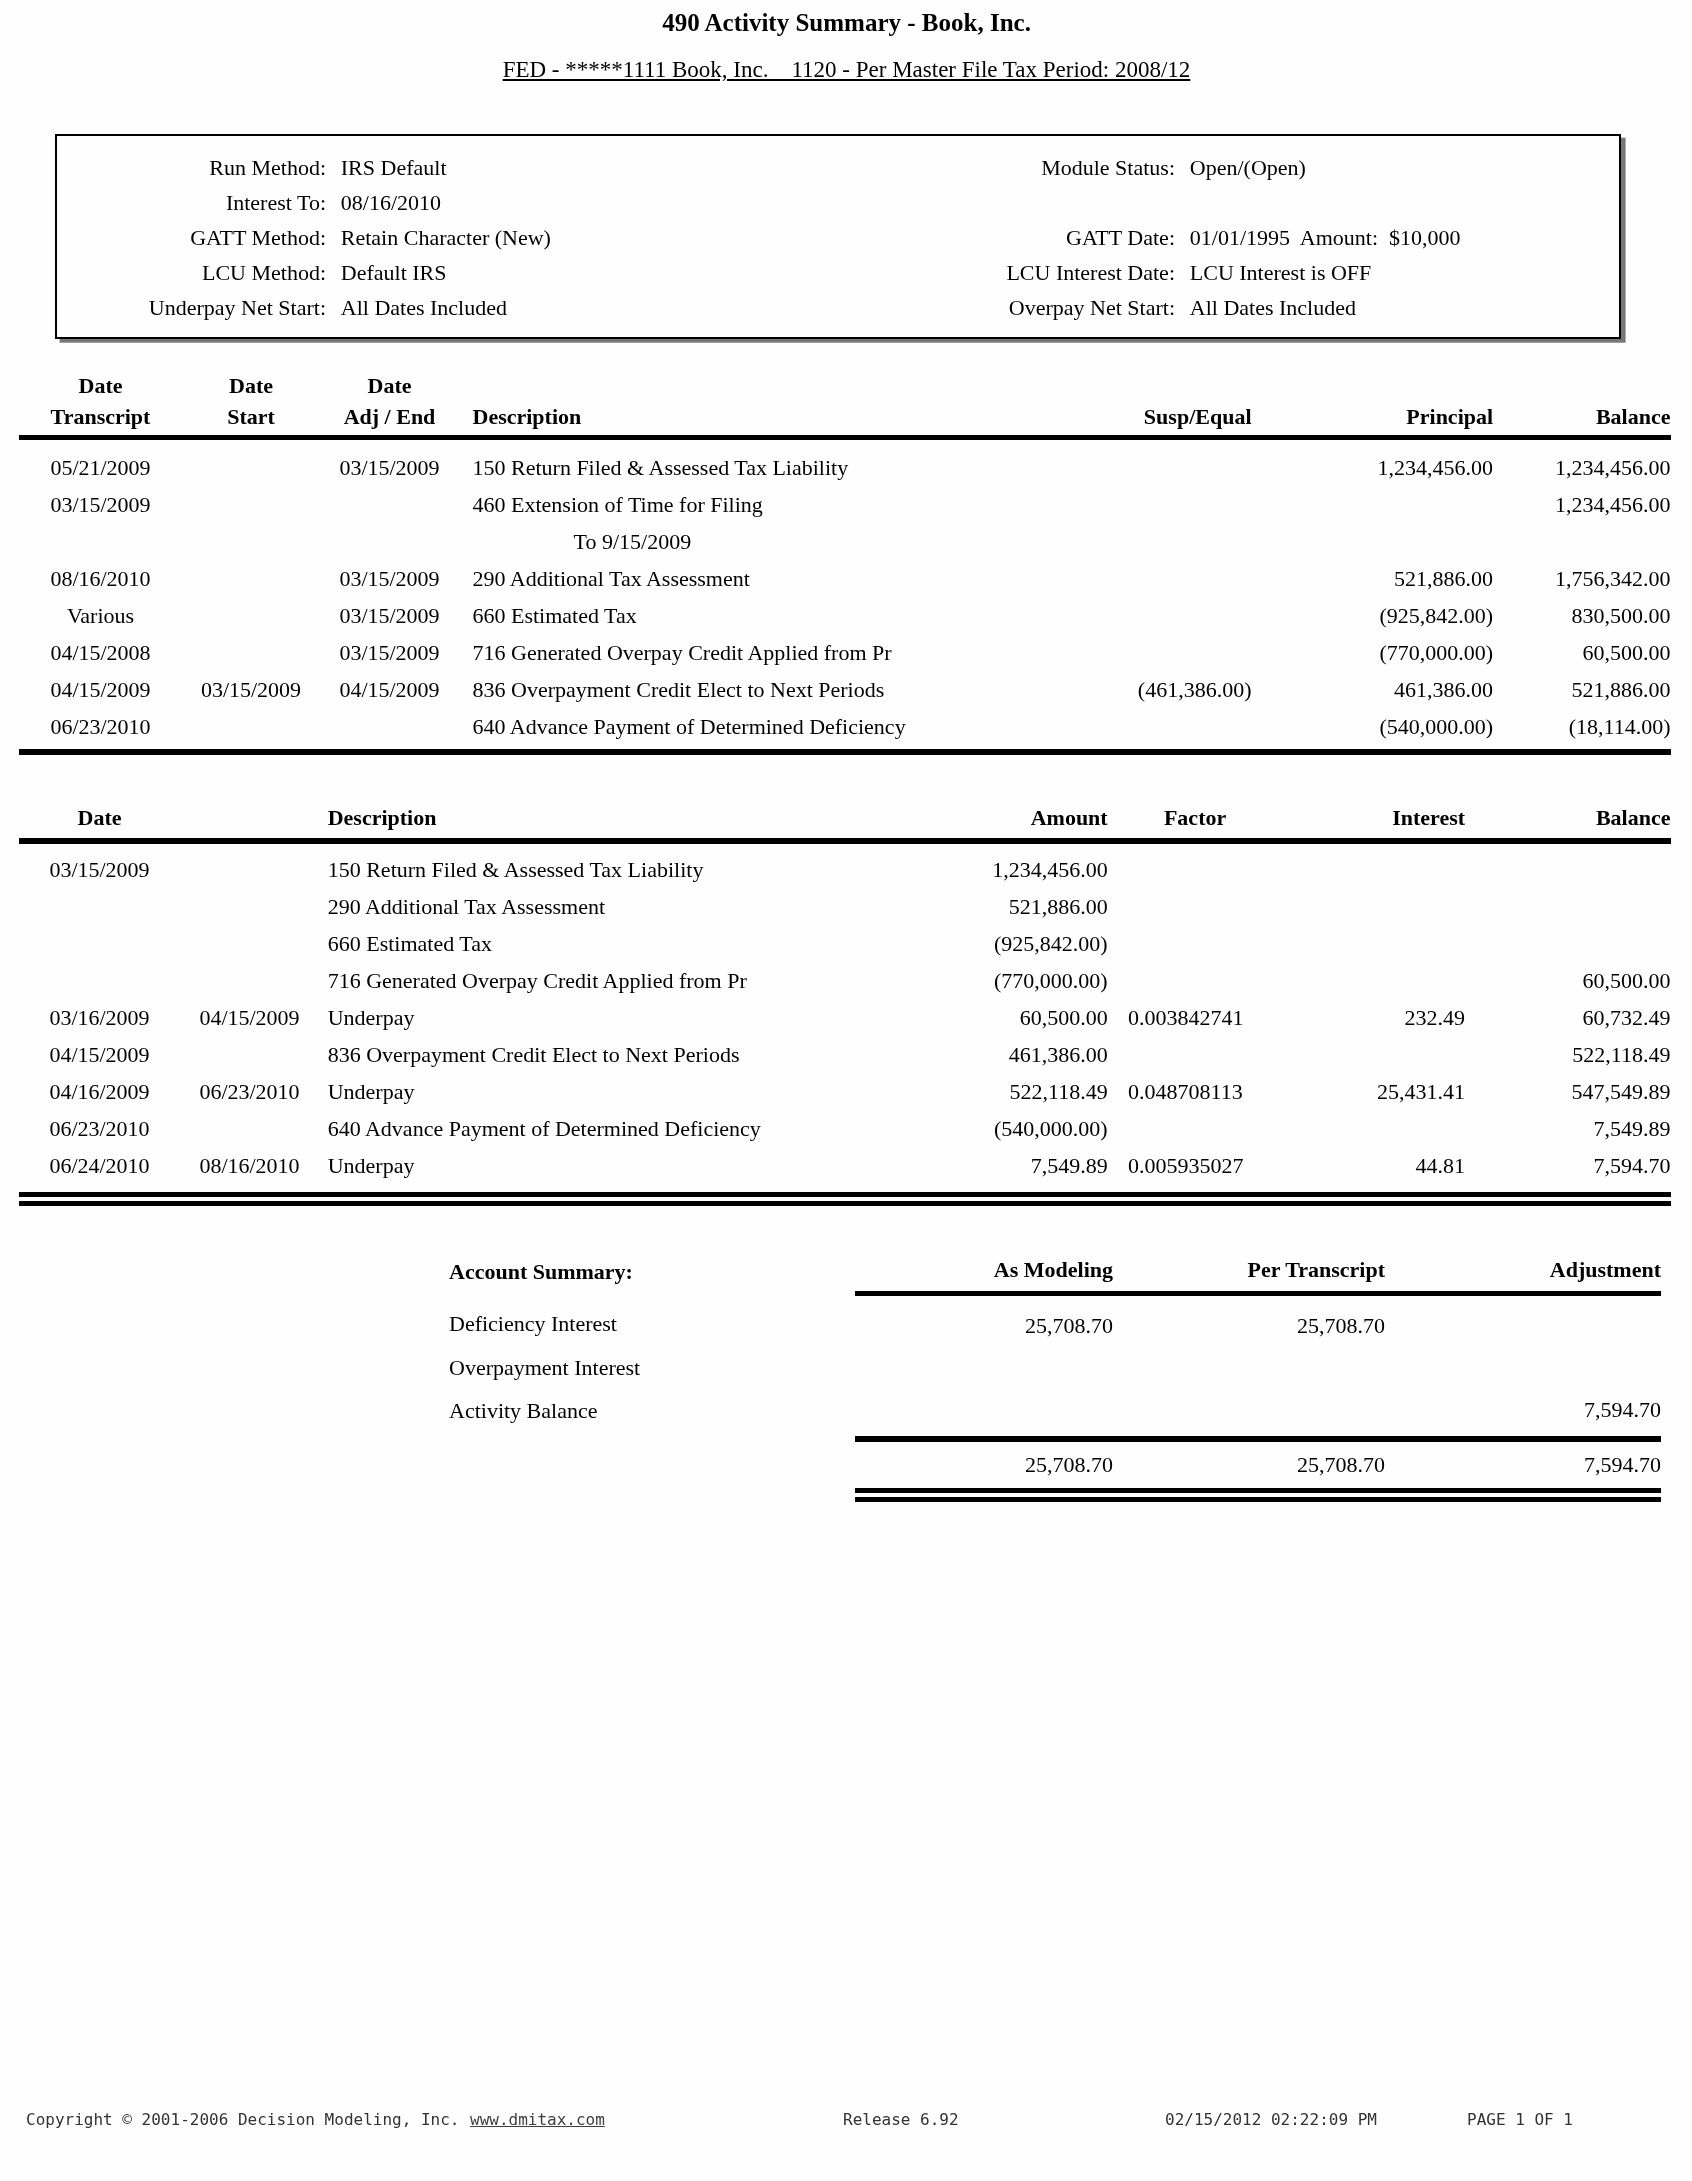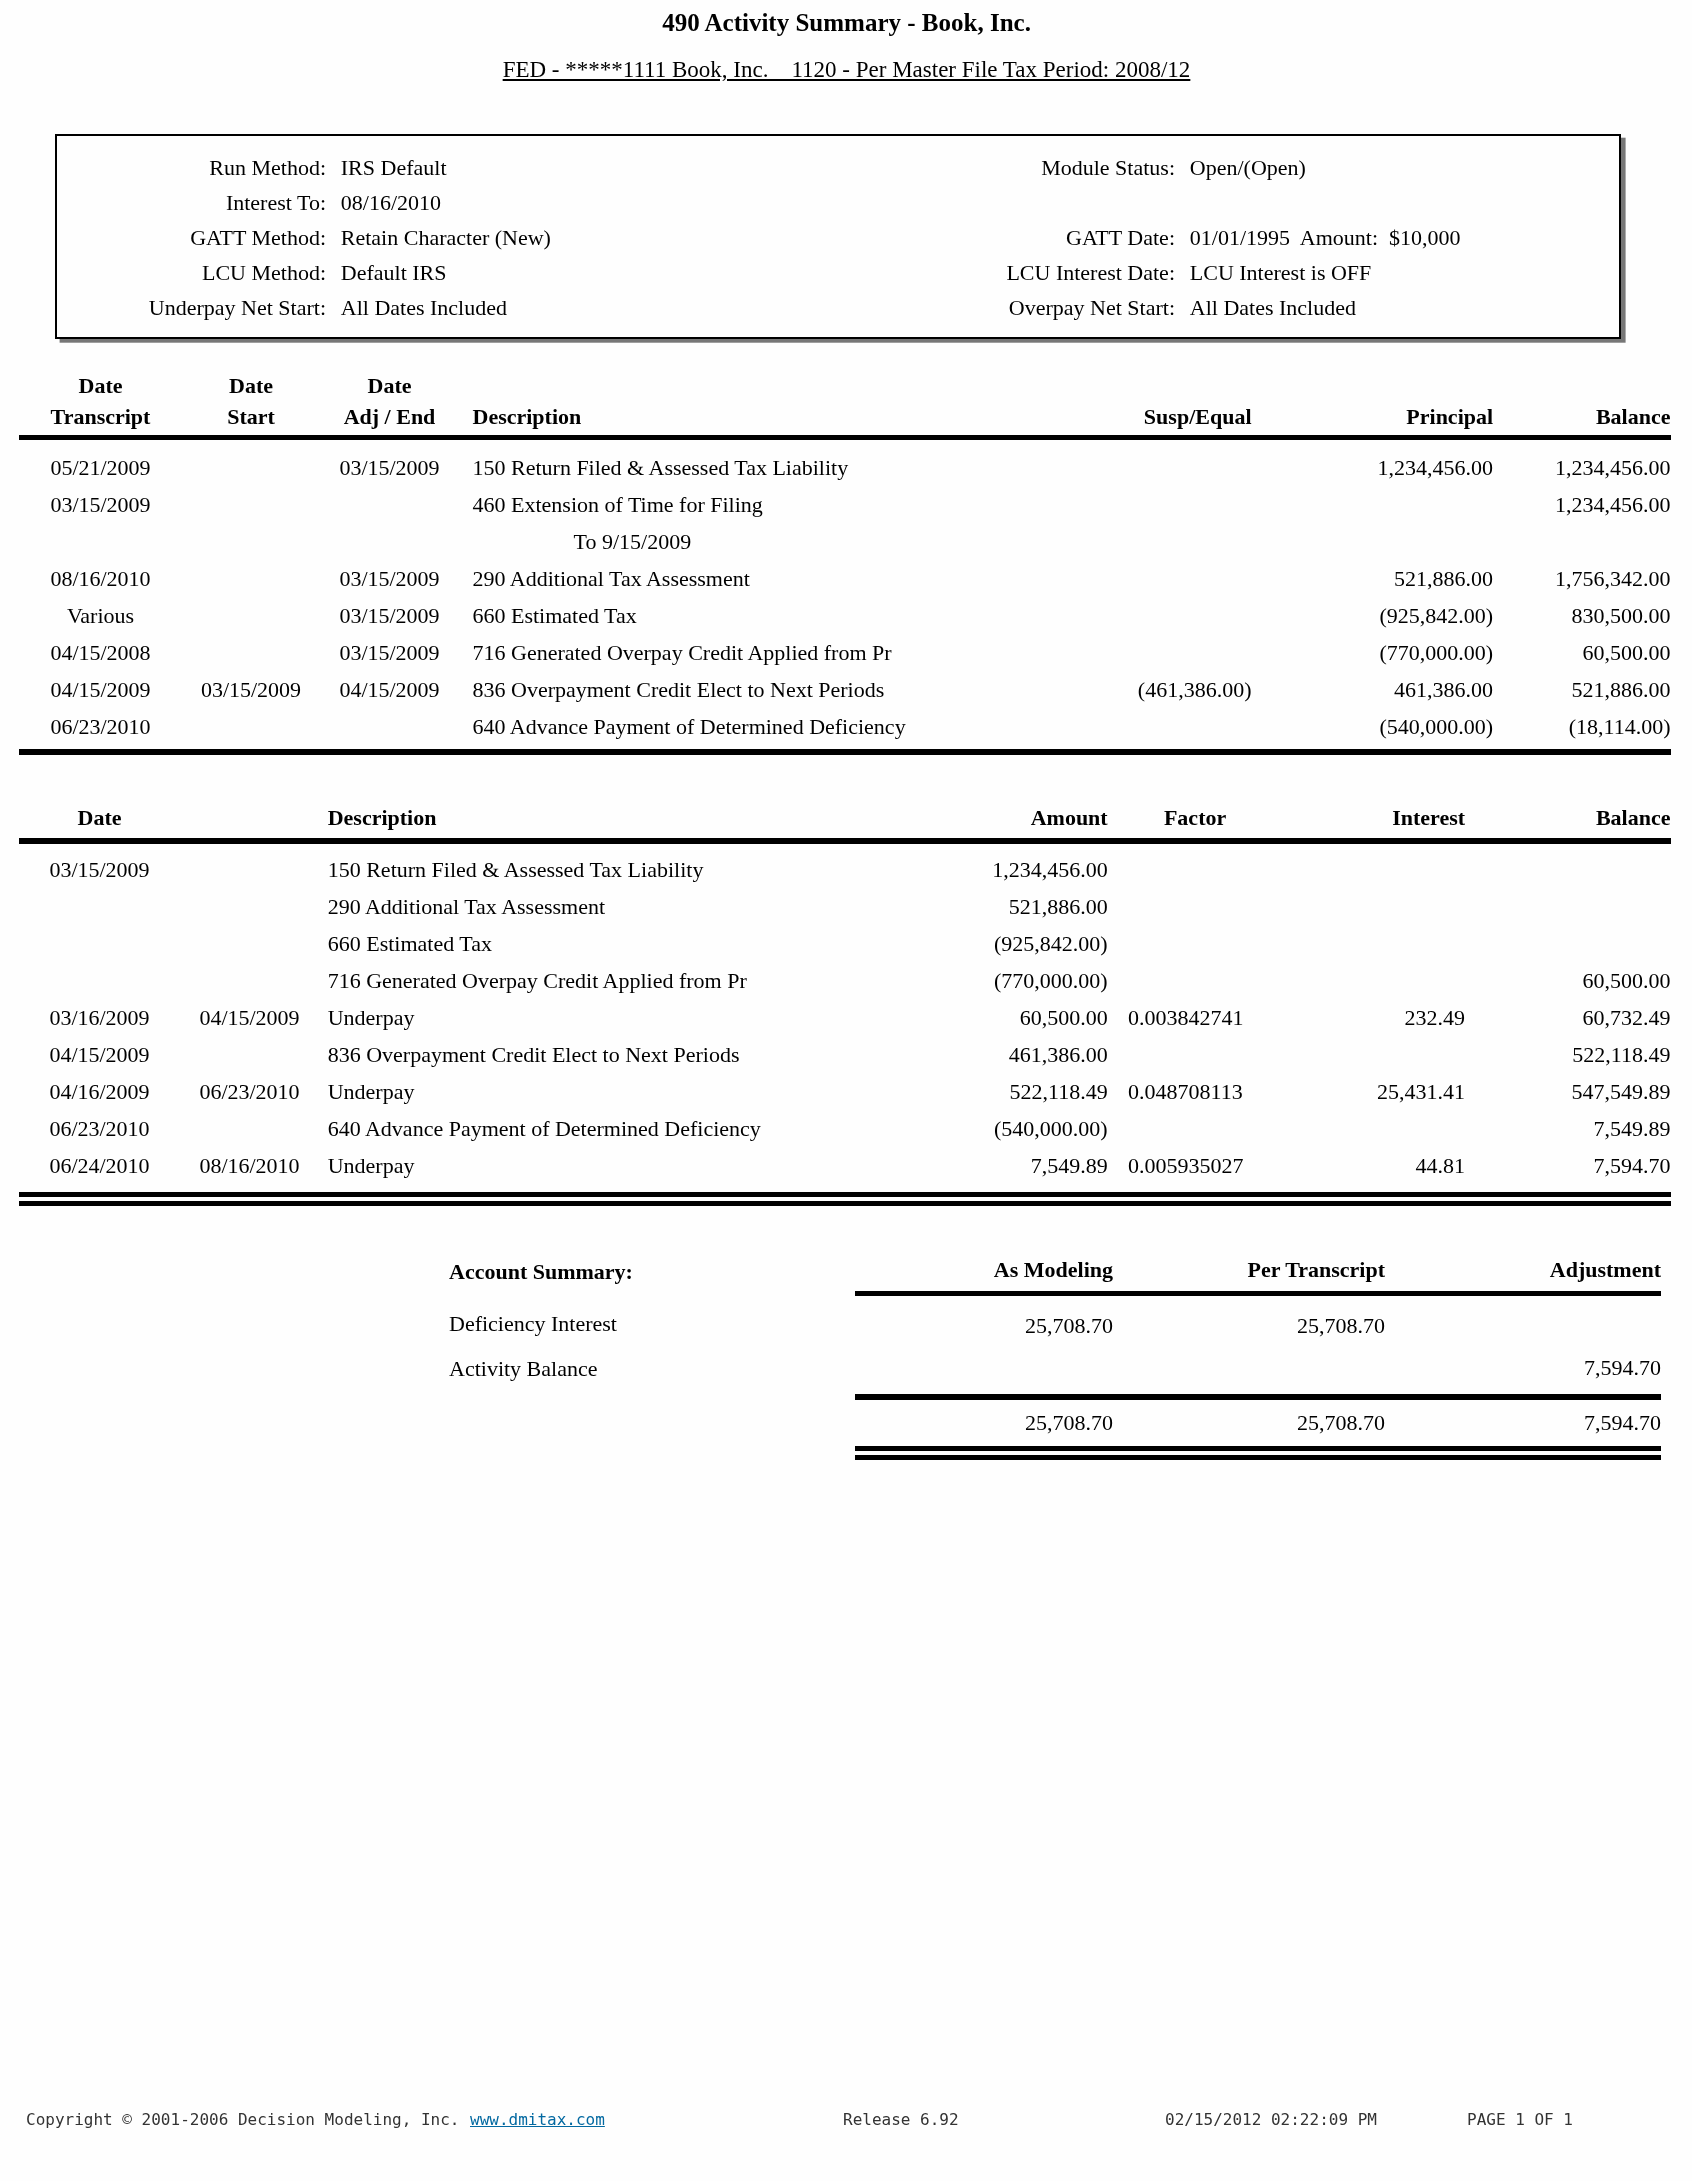--- a/index.html
+++ b/index.html
@@ -74,21 +74,21 @@
   .summary th:nth-child(4),.summary td:nth-child(4){text-align:right;}
 
   
   .footer{
     position:absolute;top:2110px;left:0;width:100%;height:28px;
     font-family:"DejaVu Sans Mono","Liberation Mono",monospace;
     font-size:16px;color:#333;
   }
   .footer span,.footer a{position:absolute;white-space:pre;}
   .f-copy{left:26px;}
-  .f-link{left:470px;color:#0369a1;text-decoration:underline;}
+  .f-link{left:470px;color:#404040;text-decoration:underline;}
   .f-release{left:843px;}
   .f-time{left:1165px;}
   .f-page{left:1467px;}
 </style>
 </head>
 <body>
 
 <div class="page">
 
   <div class="doc-title">490 Activity Summary - Book, Inc.</div>
@@ -339,20 +339,26 @@
       </tr>
     </thead>
     <tbody>
         <tr>
           <td>Deficiency Interest</td>
           <td>25,708.70</td>
           <td>25,708.70</td>
           <td></td>
         </tr>
         <tr>
+          <td>Overpayment Interest</td>
+          <td></td>
+          <td></td>
+          <td></td>
+        </tr>
+        <tr>
           <td>Activity Balance</td>
           <td></td>
           <td></td>
           <td>7,594.70</td>
         </tr>
       </tbody>
     <tfoot>
       <tr>
         <td></td>
         <td>25,708.70</td>

